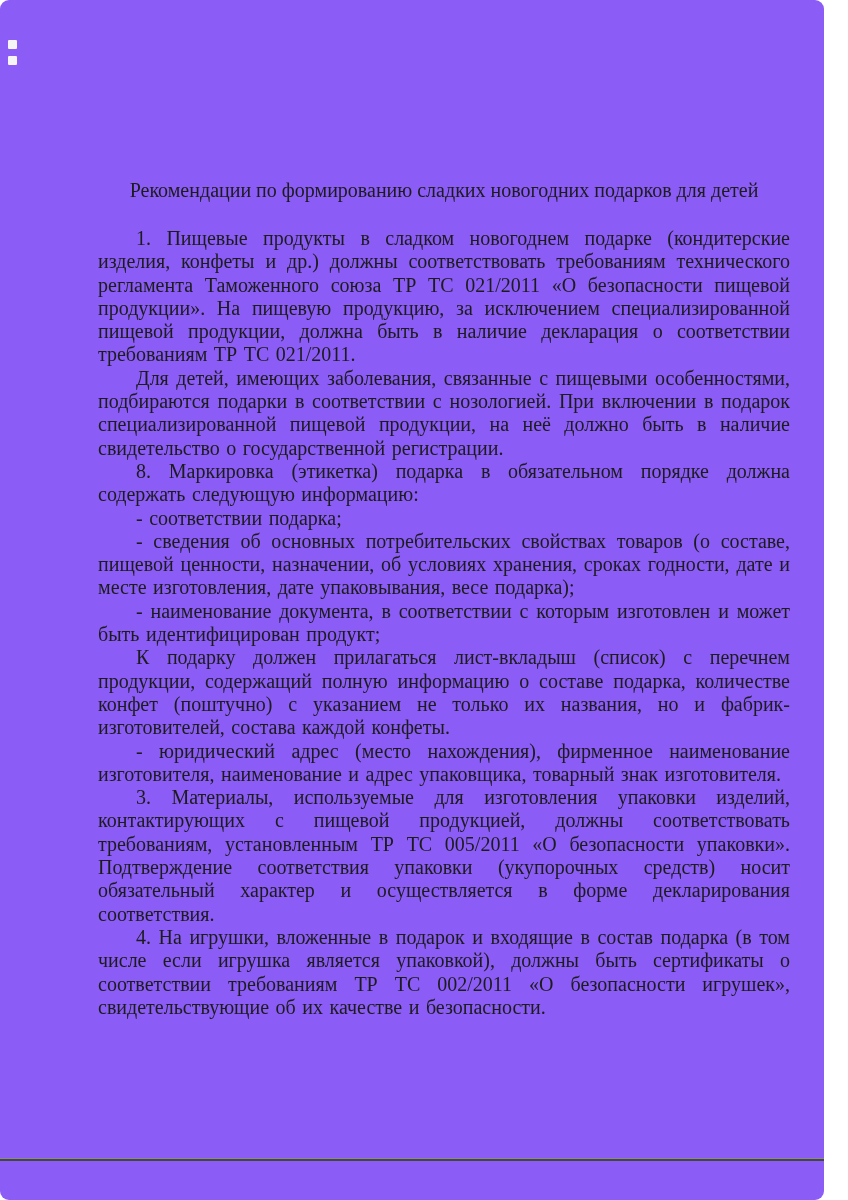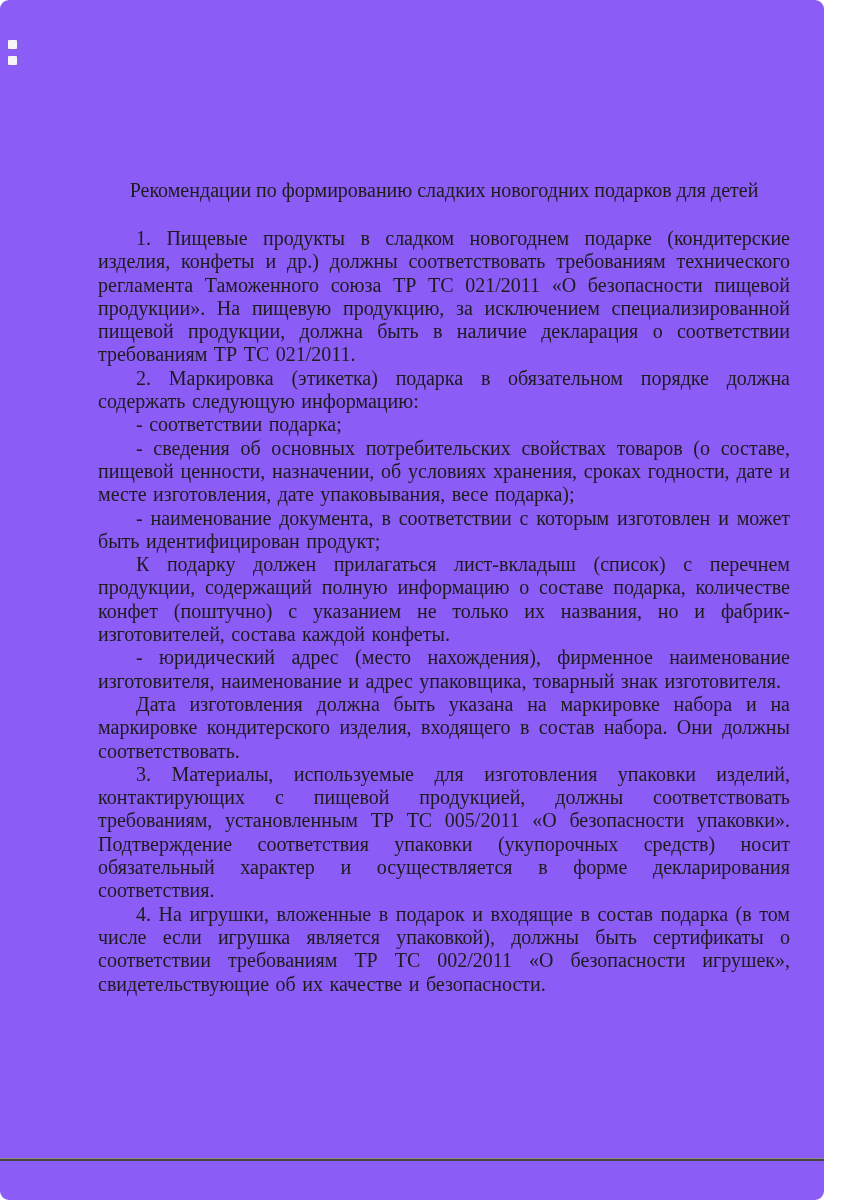--- a/index.html
+++ b/index.html
@@ -69,25 +69,25 @@
 <body>
 
 <div class="page">
   <div class="scan-artifact a1"></div>
   <div class="scan-artifact a2"></div>
 
   <h1 class="doc-title">Рекомендации по формированию сладких новогодних подарков для детей</h1>
 
   <div class="doc-body">
       <p>1. Пищевые продукты в сладком новогоднем подарке (кондитерские изделия, конфеты и др.) должны соответствовать требованиям технического регламента Таможенного союза ТР ТС 021/2011 «О безопасности пищевой продукции».  На пищевую продукцию, за исключением специализированной пищевой продукции, должна быть в наличие декларация о соответствии требованиям ТР ТС 021/2011.</p>
-      <p>2. Маркировка (этикетка) подарка в обязательном порядке должна содержать следующую информацию:</p>
+      <p>Для детей, имеющих заболевания, связанные с пищевыми особенностями, подбираются подарки в соответствии с нозологией. При включении в подарок специализированной пищевой продукции, на неё должно быть в наличие свидетельство о государственной регистрации.</p>
+      <p>8. Маркировка (этикетка) подарка в обязательном порядке должна содержать следующую информацию:</p>
       <p>- соответствии подарка;</p>
       <p>- сведения об основных потребительских свойствах товаров (о составе, пищевой ценности, назначении, об условиях хранения, сроках годности, дате и месте изготовления, дате упаковывания, весе подарка);</p>
       <p>- наименование документа, в соответствии с которым изготовлен и может быть идентифицирован продукт;</p>
       <p>К подарку должен прилагаться лист-вкладыш (список) с перечнем продукции, содержащий полную информацию о составе подарка, количестве конфет (поштучно) с указанием не только их названия, но и фабрик-изготовителей, состава каждой конфеты.</p>
       <p>- юридический адрес (место нахождения), фирменное наименование изготовителя, наименование и адрес упаковщика, товарный знак изготовителя.</p>
-      <p>Дата изготовления должна быть указана на маркировке набора и на маркировке кондитерского изделия, входящего в состав набора. Они должны соответствовать.</p>
       <p>3. Материалы, используемые для изготовления упаковки изделий, контактирующих с пищевой продукцией, должны соответствовать требованиям, установленным ТР ТС 005/2011 «О безопасности упаковки». Подтверждение соответствия упаковки (укупорочных средств) носит обязательный характер и осуществляется в форме декларирования соответствия.</p>
       <p>4. На игрушки, вложенные в подарок и входящие в состав подарка (в том числе если игрушка является упаковкой), должны быть сертификаты о соответствии требованиям ТР ТС 002/2011 «О безопасности игрушек», свидетельствующие об их качестве и безопасности.</p>
     </div>
 
   <div class="footer-rule"></div>
 </div>
 
 </body></html>

